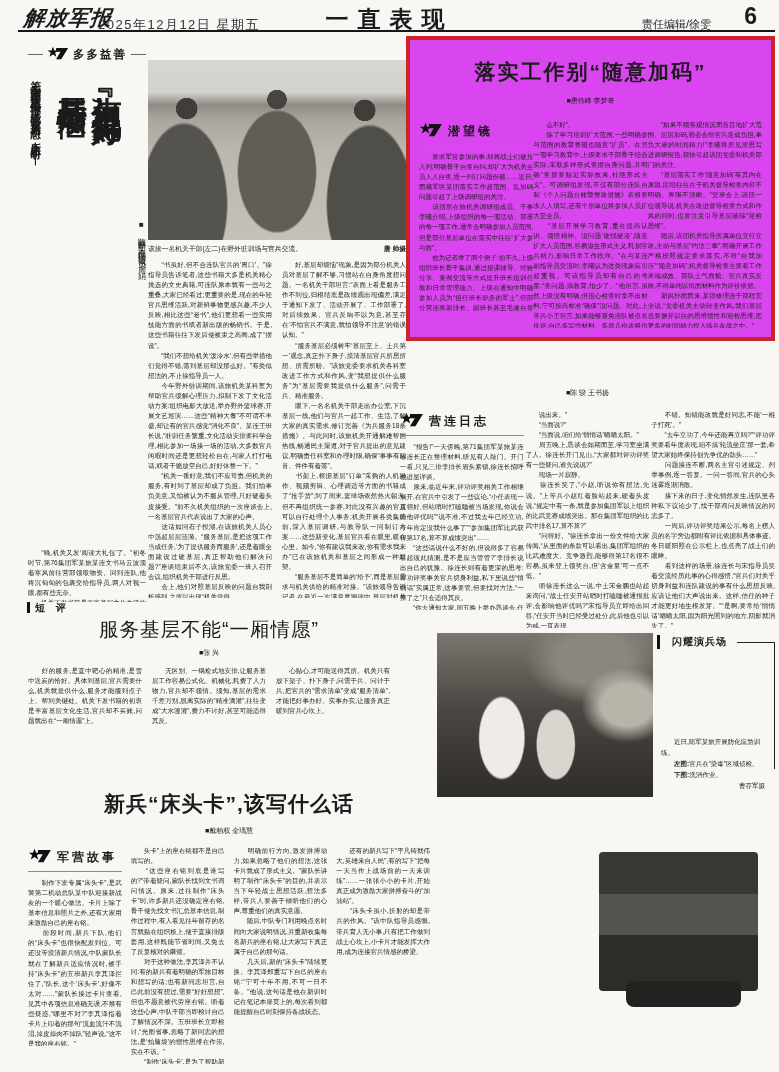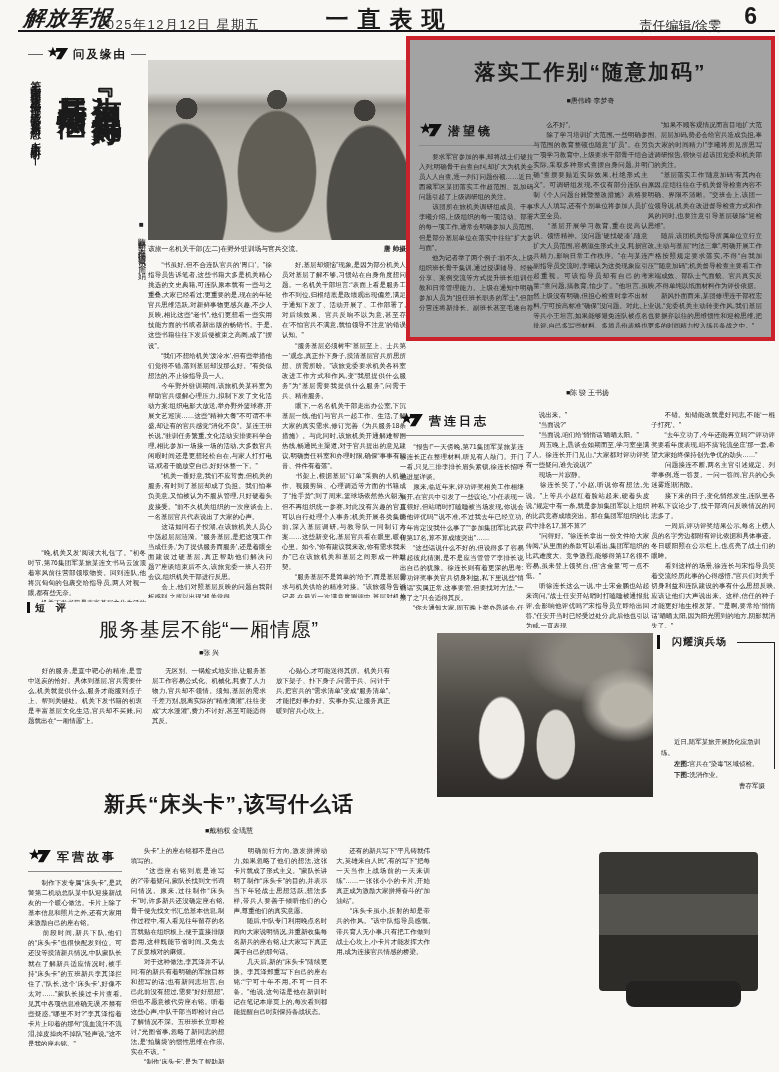--- a/index.html
+++ b/index.html
@@ -5,21 +5,21 @@
   html,body{margin:0;padding:0;background:#e9e8e4;}
   .page{position:relative;width:779px;height:1072px;background:#f8f7f4;
         font-family:"Liberation Sans",sans-serif;color:#1b1b1b;overflow:hidden;margin:0 auto;}
   .abs{position:absolute;}
 
   
   .masthead{left:24px;top:4px;font-family:"DejaVu Serif",serif;font-style:italic;
             font-weight:bold;font-size:21px;letter-spacing:1px;transform:skewX(-6deg);}
   .hdate{left:98px;top:16px;font-size:13px;letter-spacing:1.5px;color:#333;}
   .hsection{left:0;right:0;top:4px;text-align:center;font-size:23px;font-weight:bold;letter-spacing:9px;}
-  .heditor{right:58px;top:17px;font-size:13px;color:#222;}
+  .heditor{right:68px;top:17px;font-size:11px;color:#222;}
   .hpage{right:22px;top:3px;font-size:23px;font-weight:bold;}
   .hrule{left:18px;right:4px;top:30px;height:2px;background:#15151a;}
 
   
   .coltext{font-size:6.5px;line-height:1.55;text-align:justify;white-space:pre-wrap;
            color:#222;overflow:hidden;}
   .cols{display:flex;}
   .cols>div{flex:1;min-width:0;}
 
   
@@ -62,21 +62,21 @@
   .cm-byline{left:28px;top:648px;width:362px;text-align:center;font-size:7px;}
   .cm-cols{left:28px;top:666px;width:362px;height:118px;gap:10px;}
 
   
   .bd-title{left:28px;top:790px;width:402px;text-align:center;font-size:21px;
             font-weight:bold;letter-spacing:1px;}
   .bd-byline{left:28px;top:826px;width:402px;text-align:center;font-size:7px;}
   .bd-cols{left:28px;top:846px;width:402px;height:218px;gap:9px;}
 
   
-  .redbox{left:406px;top:36px;width:361px;height:297px;border:4px solid #cb222b;background:#a3a3a3;}
+  .redbox{left:406px;top:36px;width:361px;height:297px;border:4px solid #cb222b;background:#d946ef;}
   .pe-title{left:0;right:0;top:18px;text-align:center;font-size:21px;font-weight:bold;letter-spacing:2px;}
   .pe-byline{left:0;right:0;top:56px;text-align:center;font-size:7px;}
   .pe-cols{left:9px;right:9px;top:80px;bottom:9px;}
 
   
   .su-title{left:400px;top:348px;width:375px;text-align:center;font-size:22px;
             font-weight:bold;letter-spacing:2px;}
   .su-byline{left:400px;top:388px;width:375px;text-align:center;font-size:7px;}
   .su-cols{left:400px;top:410px;width:375px;height:218px;gap:2px;}
 
@@ -119,21 +119,21 @@
   <div class="abs hrule"></div>
 
   <div class="abs sf-label">
     <span class="line"></span>
     <span>
       <svg viewBox="0 0 34 22" width="22" height="14">
           <polygon points="9,1 11.3,7 17.5,7 12.5,10.8 14.4,17 9,13.2 3.6,17 5.5,10.8 0.5,7 6.7,7" fill="#111"></polygon>
           <path d="M14 3 L33 3 L22 21 L14 21 L21 9 L14 9 Z" fill="#111"></path>
         </svg>
     </span>
-    <span>问及缘由</span>
+    <span>多多益善</span>
     <span class="line"></span>
   </div>
 
   <div class="abs sf-vert">
     <div class="vert sf-kicker">第七十六集团军某旅机关干部下沉一线了解官兵所思所想、所急所盼——</div>
     <div class="vert sf-headline">为何『机关觉得好,
 基层却烦恼』</div>
     <div class="vert sf-byline">■陈麒麟 本报特约通讯员 周 娟</div>
   </div>
 

